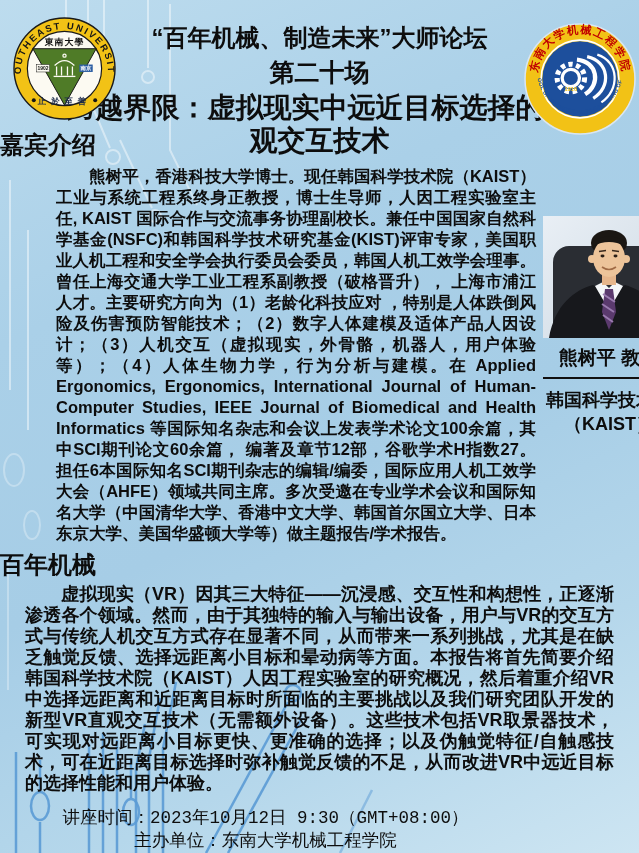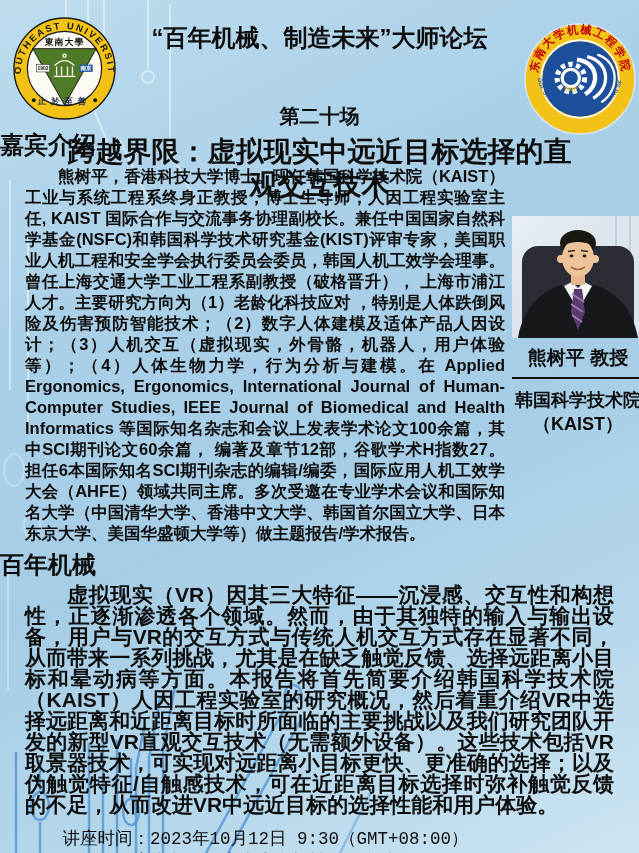--- a/index.html
+++ b/index.html
@@ -13,40 +13,40 @@
   .bg-pattern{ position:absolute; inset:0; z-index:0; pointer-events:none; }
   .content{ position:relative; z-index:1; }
 
   
   .header{ position:relative; height:158px; padding-top:20px; }
   .logo{ position:absolute; }
   .logo.seu{ left:13px; top:17px; width:103px; height:103px; }
   .logo.sme{ right:3px; top:23px; width:112px; height:112px; }
   .titles{ text-align:center; }
   .forum-title{ font-size:24px; font-weight:700; line-height:36px; letter-spacing:0px; }
-  .session{ font-size:20px; font-weight:700; line-height:33px;margin-top:44px; }
+  .session{ font-size:25px; font-weight:700; line-height:33px; }
   .lecture-title{ width:518px; margin:2px auto 0 auto; font-size:28px; font-weight:700; line-height:33px; text-align:center; }
 
   
   .section-heading{ font-size:24px; font-weight:700; line-height:30px; }
   .section-heading.guest{ margin-top:-28px; }
   .section-heading.abstract{ margin-top:6px; }
 
   
-  .guest-content{ display:flex; padding:6px 4px 0 25px; gap:7px; }
+  .guest-content{ display:flex; padding:6px 4px 0 25px; gap:7px;margin-left:31px; }
   .bio{ width:480px; flex:none; font-size:16.5px; line-height:21px; font-weight:700;
         text-align:justify; text-indent:2em; letter-spacing:0; }
   .guest-right{ width:132px; margin-top:50px; }
   .photo{ width:132px; height:122px; display:block; }
   .photo-caption{ font-size:19px; font-weight:700; text-align:center; padding:7px 0 6px 0;
                   border-bottom:2px solid #101010; }
   .affiliation{ margin-top:9px; font-size:18px; font-weight:700; text-align:center; line-height:24px; }
 
   
-  .abstract-text{ padding:4px 25px 0 25px; font-size:21px; line-height:21px; font-weight:700;
+  .abstract-text{ padding:4px 25px 0 25px; font-size:18px; line-height:21px; font-weight:700;
                   text-align:justify; text-indent:2em; }
 
   
   .footer{ margin-top:13px; margin-right:108px; text-align:center;
            font-family:"Liberation Serif", serif; font-size:17.5px; line-height:23px; font-weight:500; }
   .footer div{ white-space:nowrap;font-family:Liberation Mono, monospace; }
 
   .seal-ring-text{ font-size:9.5px; font-weight:700; letter-spacing:2px; fill:#151515; }
   .sme-top-text{ font-size:11px; font-weight:700; letter-spacing:1.5px; fill:#c00000; }
   .sme-bottom-text{ font-size:5.2px; font-weight:700; letter-spacing:0.4px; fill:#1d4f9c; }

